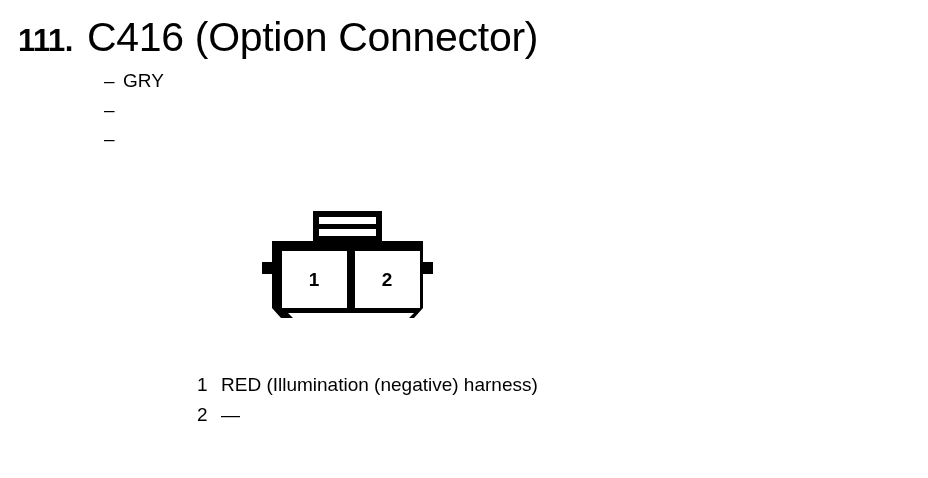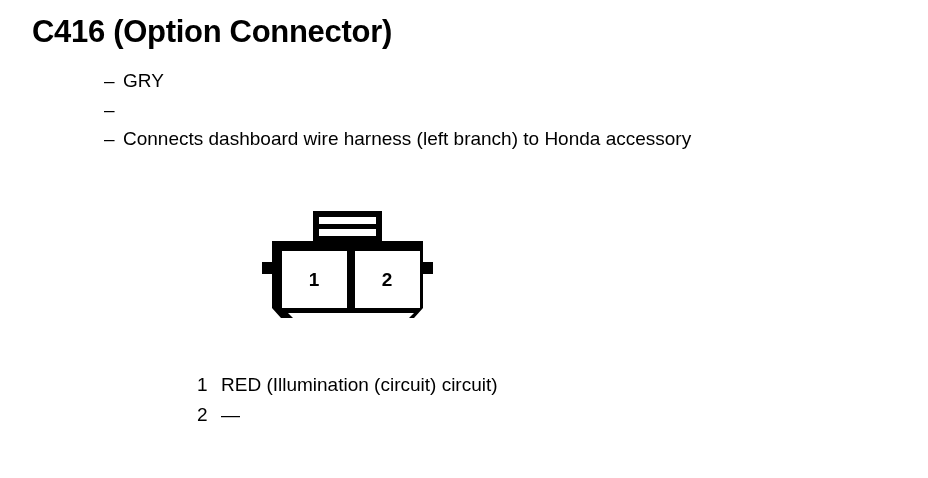--- a/index.html
+++ b/index.html
@@ -26,22 +26,22 @@
     display: flex;
     align-items: baseline;
     white-space: nowrap;
   }
   .heading-number {
     font-size: 31px;
     font-weight: bold;
     letter-spacing: -0.5px;
   }
   .heading-title {
-    font-size: 31px;
-    font-weight: bold;
+    font-size: 41px;
+    font-weight: normal;
     margin-left: 14px;
     letter-spacing: -0.3px;
   }
 
   
   .desc-list {
     position: absolute;
     left: 104px;
     top: 66px;
     width: 800px;
@@ -98,34 +98,34 @@
     text-align: left;
   }
   .pin-row-desc {
     flex: 0 1 auto;
   }
 </style>
 </head>
 <body>
 
 <div class="heading">
+  <span class="heading-number">111.</span>
   <span class="heading-title">C416 (Option Connector)</span>
 </div>
 
 <div class="desc-list">
   <div class="desc-item">
     <span class="desc-dash">–</span>
     <span class="desc-text">GRY</span>
   </div>
   <div class="desc-item">
     <span class="desc-dash">–</span>
   </div>
   <div class="desc-item">
     <span class="desc-dash">–</span>
-    <span class="desc-text">Connects dashboard wire harness (left branch) to Honda accessory</span>
   </div>
 </div>
 
 <div class="connector-figure">
   <svg width="186" height="125" viewBox="0 0 186 125" xmlns="http://www.w3.org/2000/svg">
 
     <g>
       <rect x="51" y="11" width="69" height="34" fill="#000000"></rect>
       <rect x="57" y="17" width="57" height="7" fill="#ffffff"></rect>
       <rect x="57" y="29" width="57" height="7" fill="#ffffff"></rect>
@@ -163,19 +163,19 @@
     </g>
 
     <text class="pin-number-text" x="52" y="86" text-anchor="middle">1</text>
     <text class="pin-number-text" x="125" y="86" text-anchor="middle">2</text>
   </svg>
 </div>
 
 <div class="pin-list">
   <div class="pin-row">
     <span class="pin-row-number">1</span>
-    <span class="pin-row-desc">RED (Illumination (circuit) circuit)</span>
+    <span class="pin-row-desc">RED (Illumination (negative) harness)</span>
   </div>
   <div class="pin-row">
     <span class="pin-row-number">2</span>
     <span class="pin-row-desc">—</span>
   </div>
 </div>
 
 </body></html>

